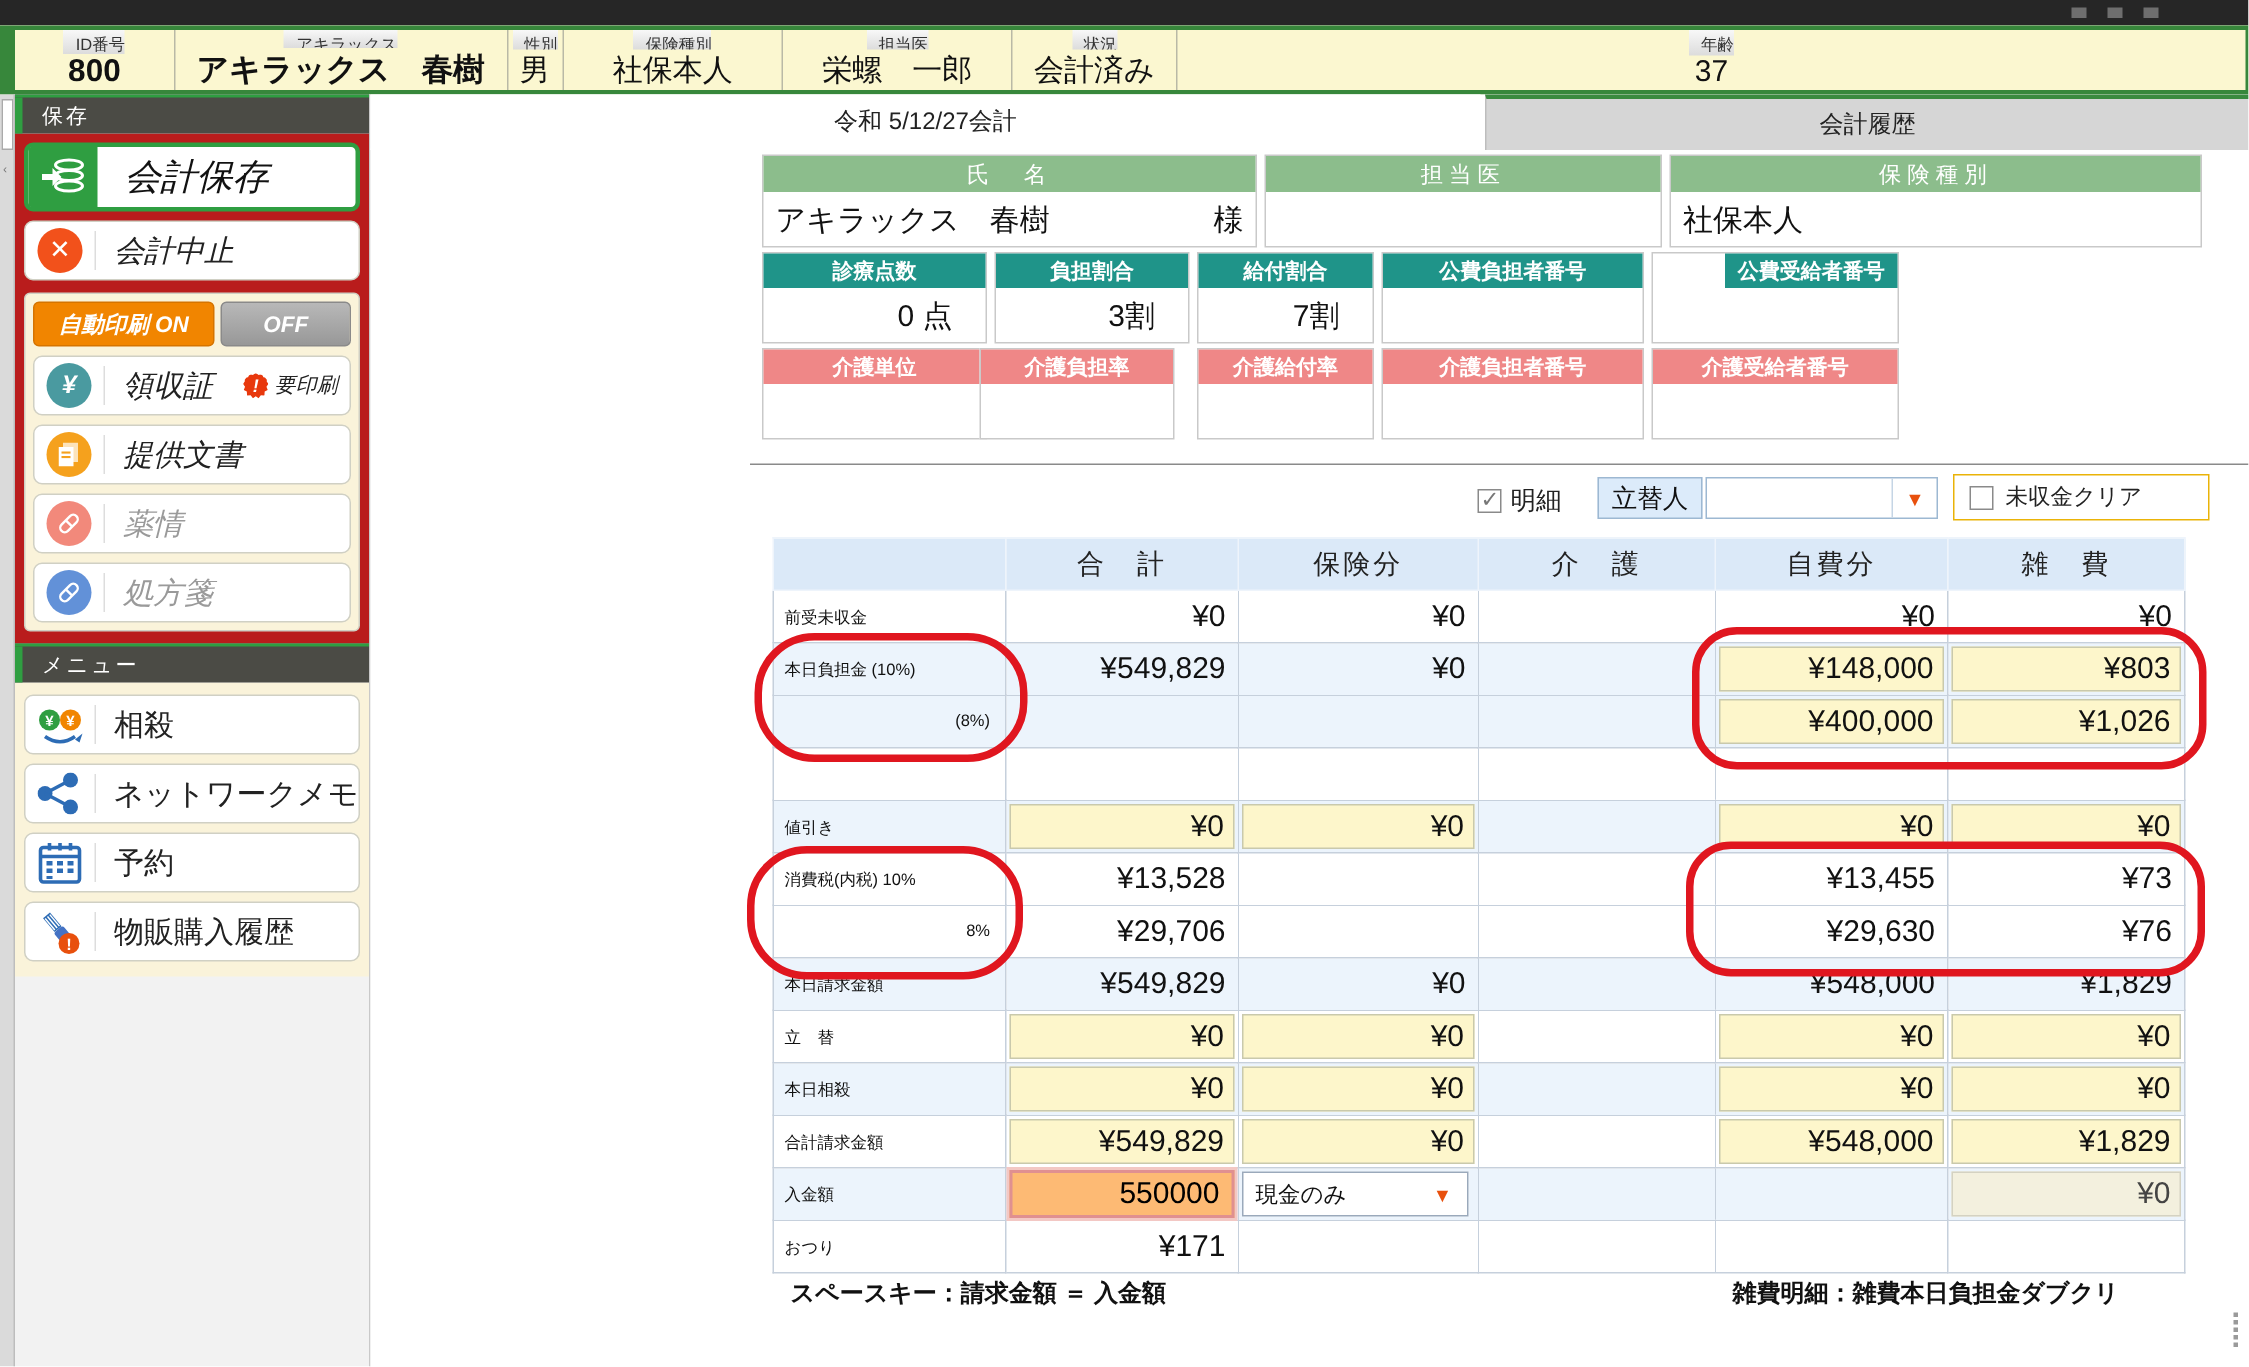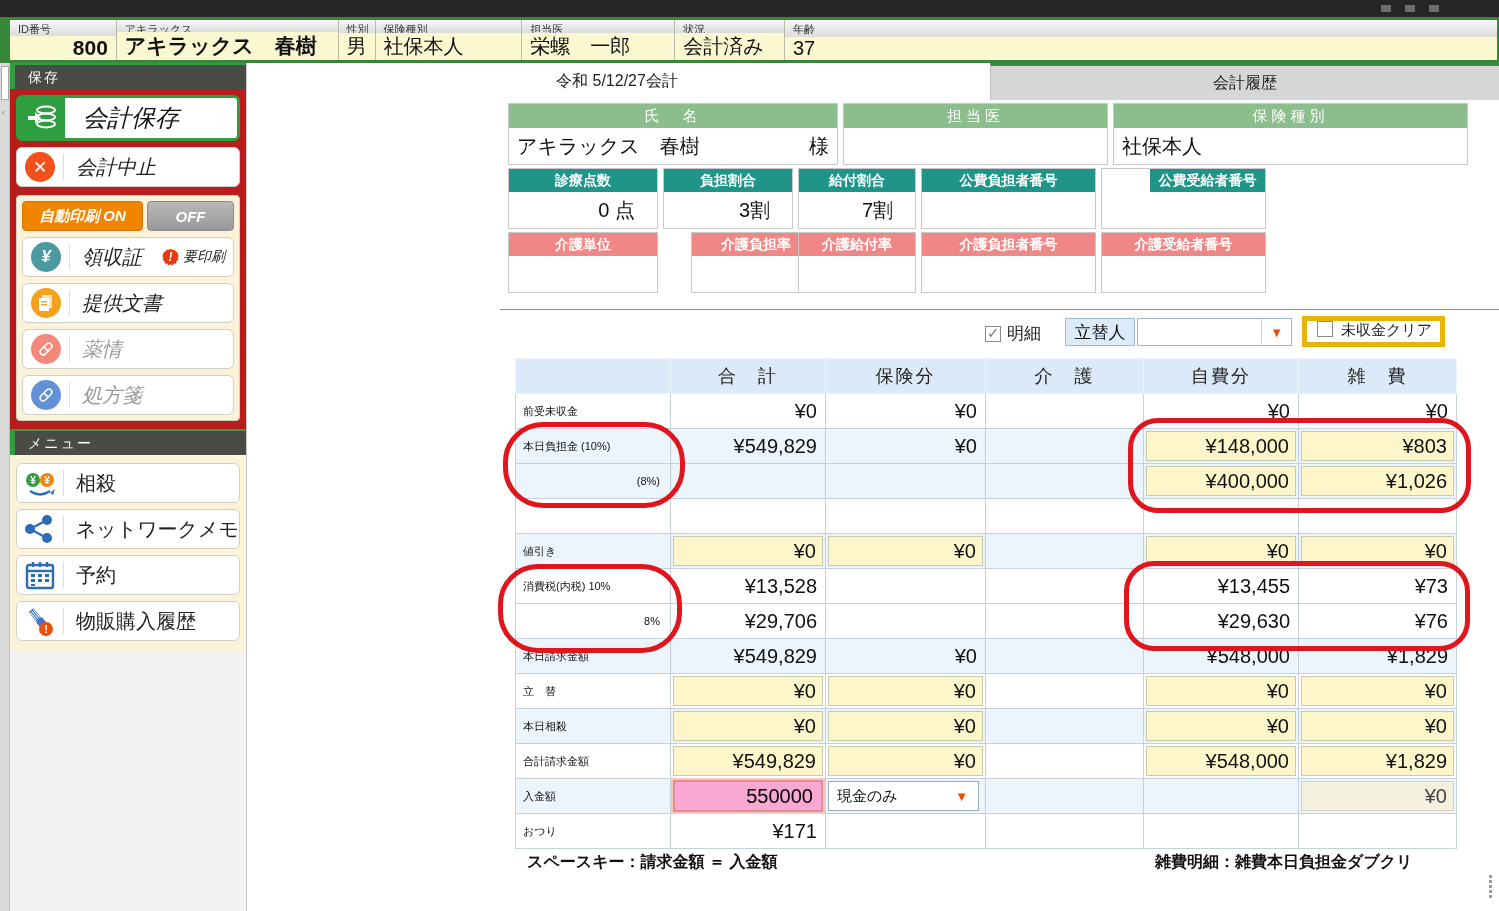--- a/index.html
+++ b/index.html
@@ -9,21 +9,21 @@
 
   
   .topbar { position:absolute; left:0; top:0; width:1499px; height:17px; background:#262626; }
   .topbar .marks { position:absolute; right:60px; top:5px; display:flex; gap:14px; }
   .topbar .marks span { width:10px; height:7px; background:#6e6e6e; display:inline-block; }
 
   
   .pband { position:absolute; left:0; top:17px; width:1499px; height:46px; background:#fbf7d0;
            border-top:3px solid #37873b; border-bottom:3px solid #37873b; border-right:2px solid #37873b;
            border-left:10px solid #37873b; display:flex; }
-  .pfield { position:relative; height:100%; border-right:1px solid #b9b9a6; display:flex; flex-direction:column; }
+  .pfield { position:relative; height:100%; border-right:1px solid #b9b9a6; display:flex; flex-direction:column;align-items:center; }
   .pfield .plabel { height:17px; background:linear-gradient(#f8f8f8,#dcdcdc); color:#333; font-size:11px;
                     padding:2px 0 0 8px; white-space:nowrap; overflow:hidden; }
   .pfield .pvalue { flex:1; font-size:20px; color:#111; padding:0 8px; display:flex; align-items:center; white-space:nowrap; }
   .pfield.bold .pvalue { font-weight:bold; font-size:21px; }
   .pfield.num .pvalue { justify-content:flex-end; }
   .pfield:last-child { border-right:none; }
 
   
   .lstrip { position:absolute; left:0; top:63px; width:10px; height:848px; background:#dadada; border-right:1px solid #bdbdbd; }
   .lstrip .box { position:absolute; left:1px; top:3px; width:8px; height:34px; background:#fff; border:1px solid #aaa; }
@@ -87,41 +87,41 @@
 
   
   .ctrl-detail { position:absolute; left:738px; top:259px; display:flex; align-items:center; gap:6px; font-size:17px; color:#222; cursor:pointer; }
   .cbx { width:16px; height:16px; border:1px solid #8a8a8a; background:#fff; position:relative; display:inline-block; }
   .cbx.checked:after { content:"✓"; position:absolute; left:1px; top:-3px; font-size:15px; color:#777; font-weight:bold; }
   .ctrl-tatekae { position:absolute; left:818px; top:255px; width:70px; height:28px; background:#dcebfa; border:1px solid #9db8d2;
                   font-size:17px; display:flex; align-items:center; justify-content:center; color:#111; }
   .ctrl-select { position:absolute; left:890px; top:255px; width:155px; height:28px; background:#fff; border:1px solid #9db8d2;
                  display:flex; align-items:center; cursor:pointer; }
   .ctrl-select .arr { margin-left:auto; padding-right:8px; color:#e8500d; font-size:13px; border-left:1px solid #c5d5e5; padding-left:8px; height:100%; display:flex; align-items:center; }
-  .ctrl-unpaid { position:absolute; left:1055px; top:253px; width:143px; height:31px; background:#fff; border:5px solid #eab308;
-                 display:flex; align-items:flex-start; gap:8px; padding-left:10px; font-size:15px; color:#222; cursor:pointer; }
+  .ctrl-unpaid { position:absolute; left:1055px; top:253px; width:171px; height:31px; background:#fff; border:1px solid #eab308;
+                 display:flex; align-items:center; gap:8px; padding-left:10px; font-size:15px; color:#222; cursor:pointer; }
 
   
   table.bill { position:absolute; left:268px; top:295px; border-collapse:collapse; table-layout:fixed; }
   table.bill col.c0 { width:155px; } table.bill col.c1 { width:155px; } table.bill col.c2 { width:160px; }
   table.bill col.c3 { width:158px; } table.bill col.c4 { width:155px; } table.bill col.c5 { width:158px; }
   table.bill th { height:35px; background:#dbe9f8; font-weight:normal; font-size:18px; color:#222; letter-spacing:2px;
                   border:1px solid #eef4fb; }
   table.bill td { height:35px; font-size:20px; color:#111; border:1px solid #c6d0dc; padding:0; position:relative; }
   table.bill td.rowlabel { font-size:11px; padding-left:7px; text-align:left; background:#fff; }
   table.bill td.rowlabel.r { text-align:right; padding-right:10px; }
   table.bill tr.blue td { background:#ecf4fc; }
   table.bill tr.white td { background:#fff; }
   table.bill td.val { text-align:right; padding-right:8px; }
   table.bill td.care { border-left:none; border-right:none; }
   table.bill td .ybox { position:absolute; left:2px; top:2px; right:2px; bottom:2px; background:#fdf6cb; border:1px solid #c9c9ac;
                         display:flex; align-items:center; justify-content:flex-end; padding-right:6px; }
   table.bill td .dbox { position:absolute; left:2px; top:2px; right:2px; bottom:2px; background:#f3f0de; border:1px solid #d4d2c2;
                         display:flex; align-items:center; justify-content:flex-end; padding-right:6px; color:#444; }
-  .payinput { position:absolute; left:2px; top:1px; right:2px; bottom:1px; background:#f9a8d4; border:2px solid #e09090;
+  .payinput { position:absolute; left:2px; top:1px; right:2px; bottom:1px; background:#fdba74; border:2px solid #e09090;
               box-shadow:0 0 0 2px #f3c8c4; font-size:20px; text-align:right; padding-right:8px; font-family:inherit; }
   .payselect { position:absolute; left:2px; top:2px; right:6px; bottom:2px; background:#fff; border:1px solid #9aa9bb;
                display:flex; align-items:center; font-size:15px; padding-left:8px; cursor:pointer; }
   .payselect .arr { margin-left:auto; padding-right:10px; color:#e8500d; font-size:13px; }
 
   
   .foot-left { position:absolute; left:280px; top:789px; font-size:16px; font-weight:bold; color:#111; }
   .foot-right { position:absolute; left:908px; top:789px; font-size:16px; font-weight:bold; color:#111; }
   .grip { position:absolute; left:1239px; top:812px; width:8px; display:flex; flex-direction:column; gap:2px; align-items:center; }
   .grip i { width:3px; height:3px; background:#9a9a9a; display:block; }
@@ -586,21 +586,21 @@
       <div class="bbody"></div>
     </div>
     <div class="tealbox" style="left: 1101px; top: 168px; width: 165px; padding-left: 48px;">
       <div class="bhead">公費受給者番号</div>
       <div class="bbody"></div>
     </div>
     <div class="pinkbox" style="left: 508px; top: 232px; width: 150px;">
       <div class="bhead">介護単位</div>
       <div class="bbody"></div>
     </div>
-    <div class="pinkbox" style="left: 691px; top: 232px; width: 130px;">
+    <div class="pinkbox" style="left: 653px; top: 232px; width: 130px;">
       <div class="bhead">介護負担率</div>
       <div class="bbody"></div>
     </div>
     <div class="pinkbox" style="left: 798px; top: 232px; width: 118px;">
       <div class="bhead">介護給付率</div>
       <div class="bbody"></div>
     </div>
     <div class="pinkbox" style="left: 921px; top: 232px; width: 175px;">
       <div class="bhead">介護負担者番号</div>
       <div class="bbody"></div>

